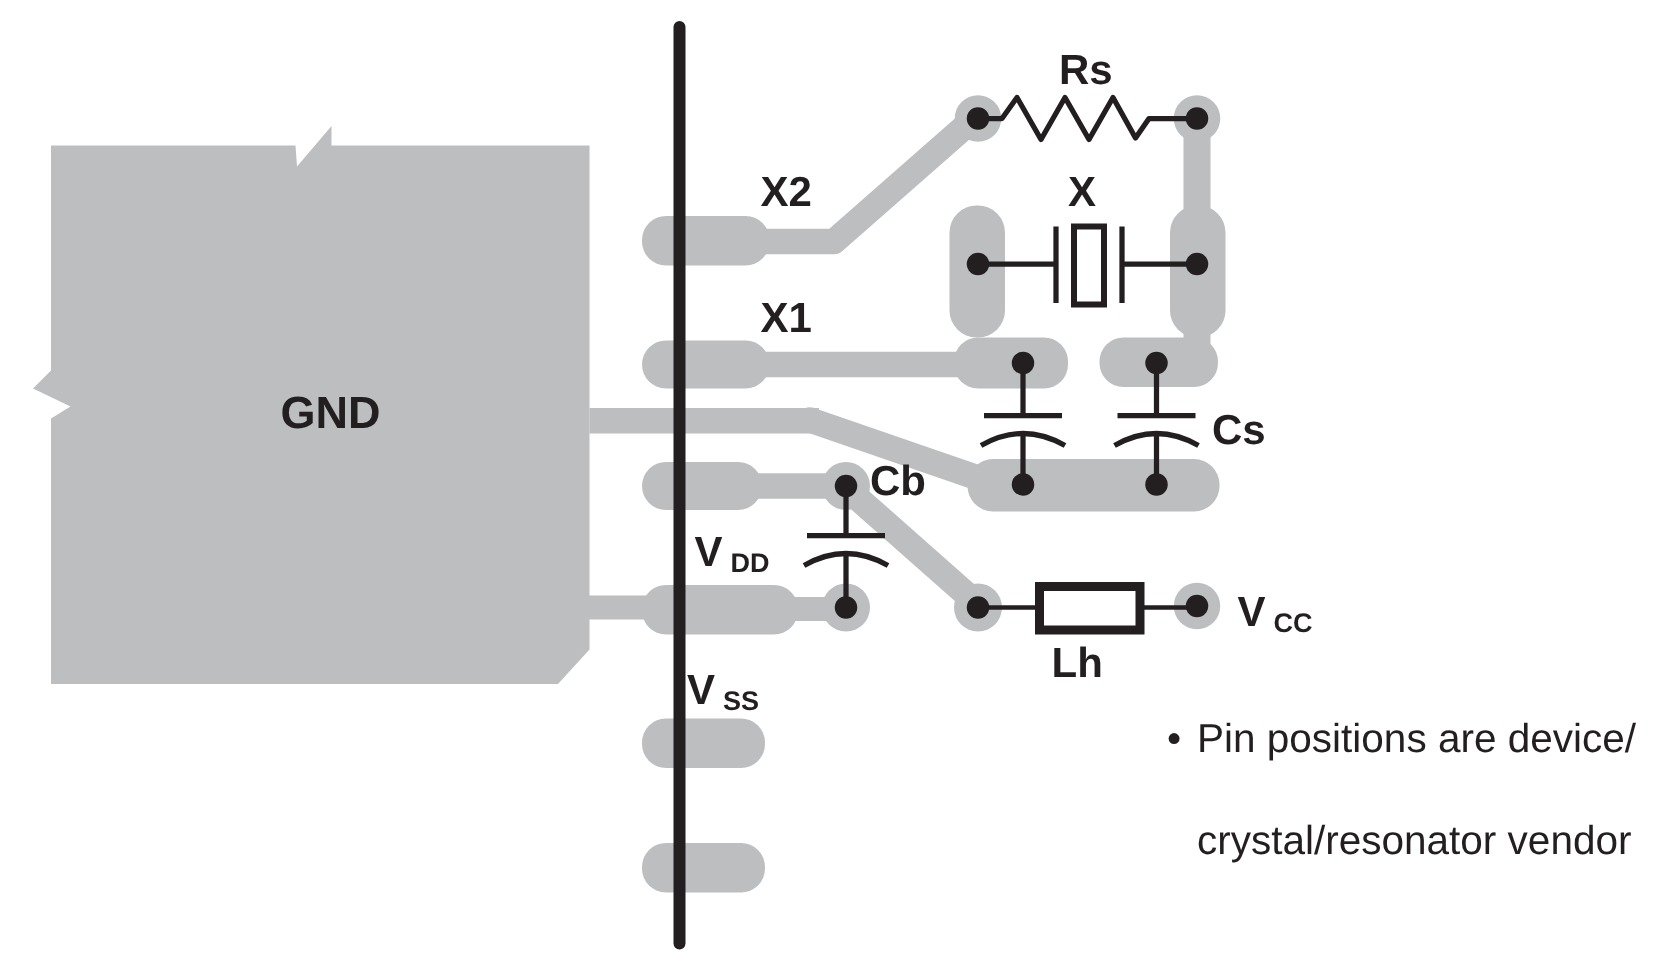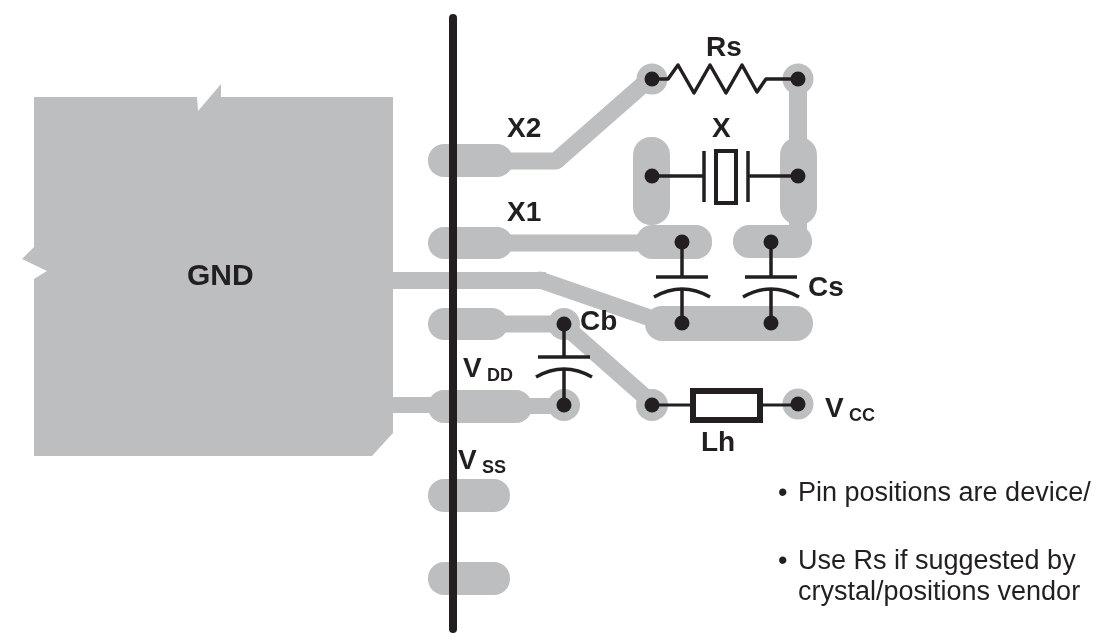--- a/index.html
+++ b/index.html
@@ -155,19 +155,16 @@
     </g>
   </svg>
 
   <div class="notes">
     <div class="note-item">
       <div class="note-line1">
         <span class="note-bullet">•</span><span>Pin positions are device/</span>
       </div>
     </div>
     <div class="note-item">
-      <div class="note-line1">
-        <span class="note-bullet">•</span><span>Use Rs if suggested by</span>
-      </div>
-      <div class="note-line2">crystal/positions vendor</div>
+      <div class="note-line2">crystal/resonator vendor</div>
     </div>
   </div>
 </div>
 
 </body></html>

